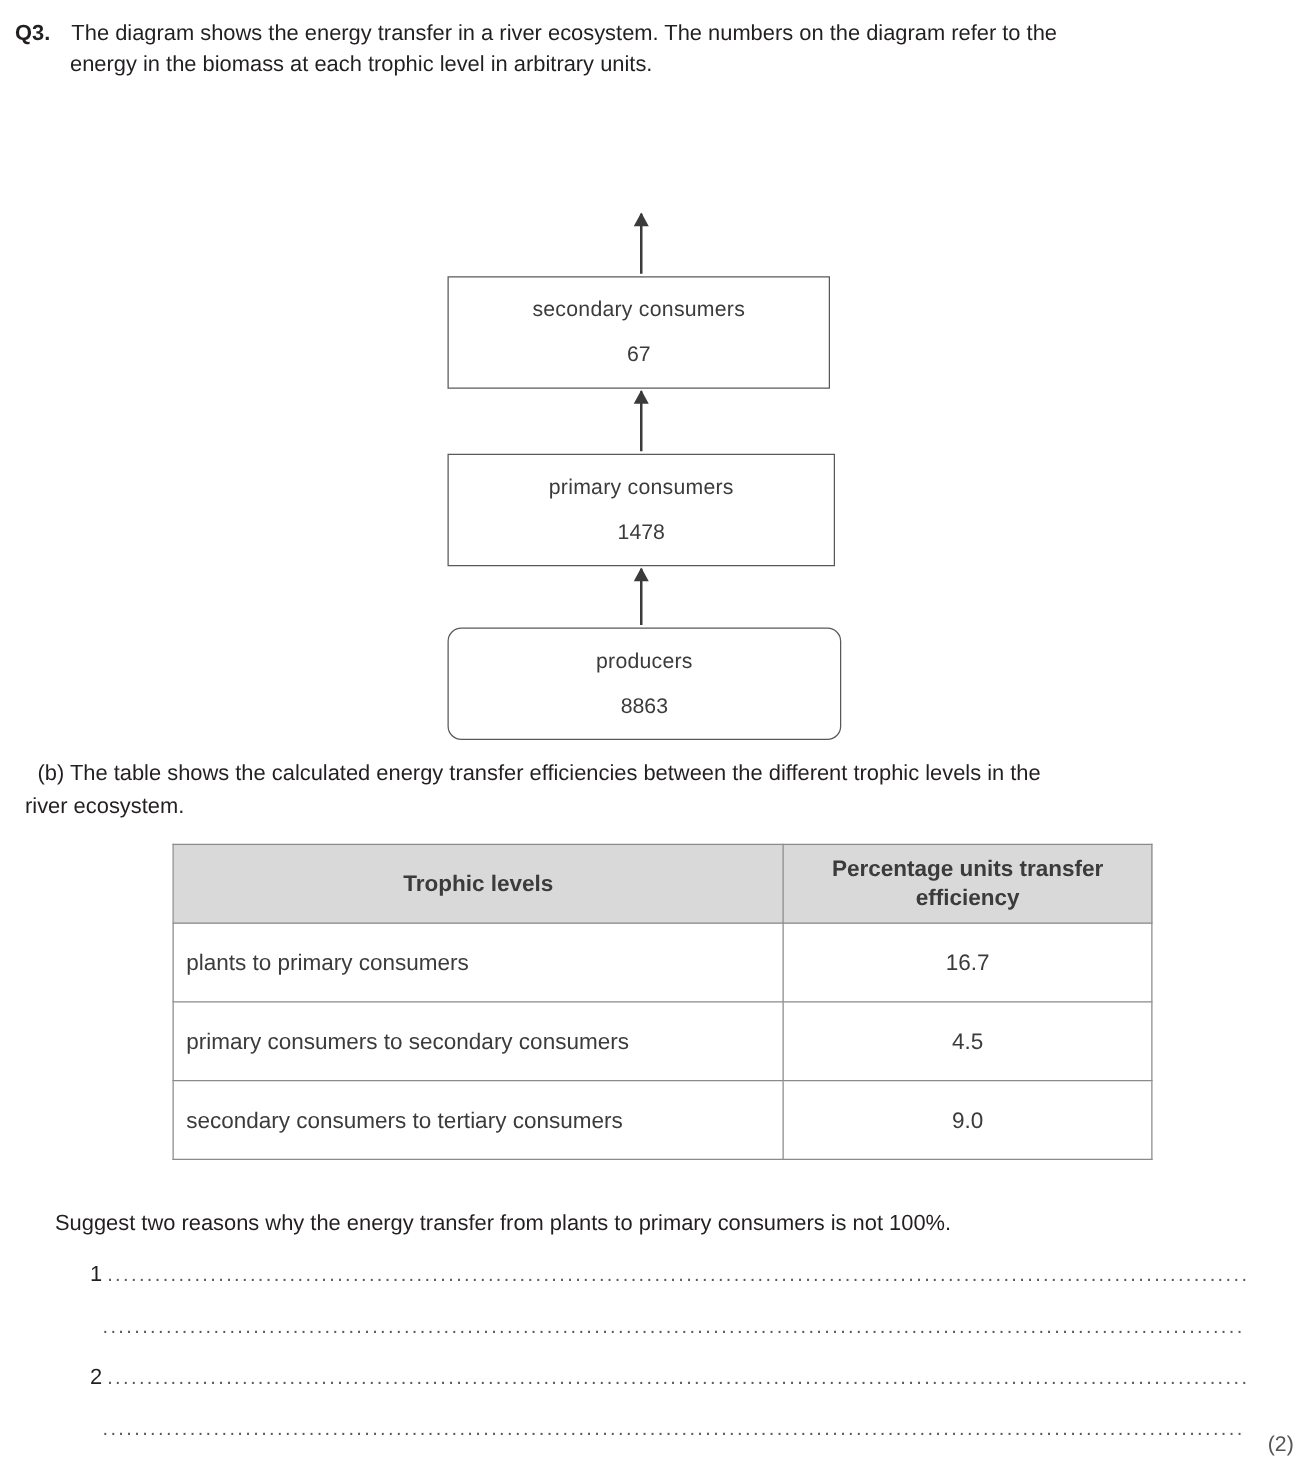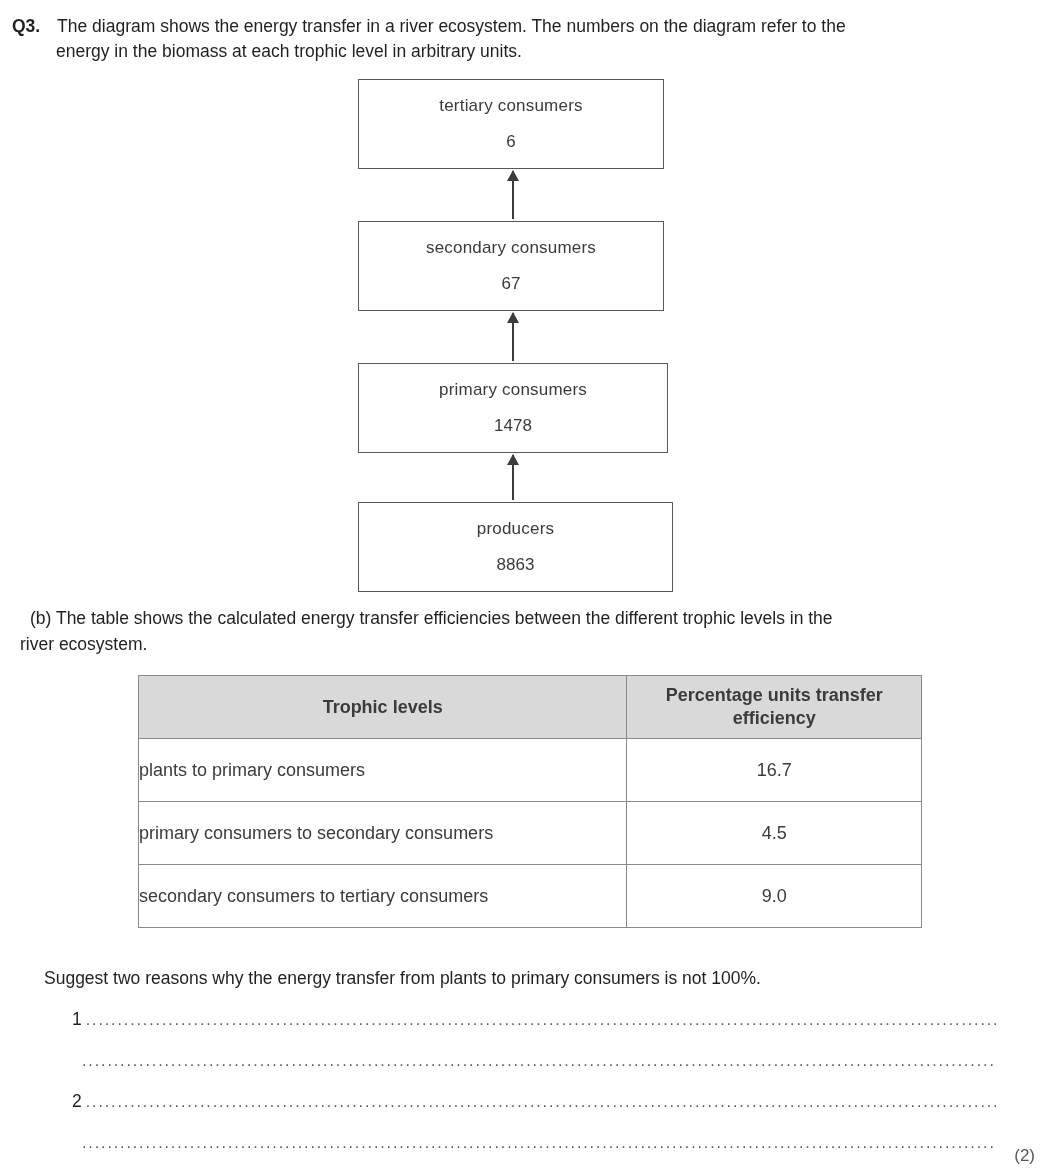--- a/index.html
+++ b/index.html
@@ -73,21 +73,21 @@
     height: 0;
     border-left: 6px solid transparent;
     border-right: 6px solid transparent;
     border-bottom: 11px solid #3b3b3b;
   }
 
   
   .box-tertiary  { left: 358px; top: 0px;   width: 306px; height: 90px; }
   .box-secondary { left: 358px; top: 142px; width: 306px; height: 90px; }
   .box-primary   { left: 358px; top: 284px; width: 310px; height: 90px; }
-  .box-producers { left: 358px; top: 423px; width: 315px; height: 90px; }
+  .box-producers { left: 358px; top: 423px; width: 315px; height: 90px; border-radius: 11px; }
 
   .arrow-1 { left: 512px; top: 92px;  height: 48px; }
   .arrow-2 { left: 512px; top: 234px; height: 48px; }
   .arrow-3 { left: 512px; top: 376px; height: 45px; }
 
   
   .partb {
     padding: 6px 18px 0 20px;
     font-size: 17.5px;
     line-height: 1.5;
@@ -118,20 +118,21 @@
     text-align: center;
     vertical-align: middle;
     line-height: 1.3;
   }
   table.eff tbody td {
     height: 62px;
     vertical-align: middle;
   }
   table.eff tbody td.name {
     text-align: left;
+    padding-left: 10px;
   }
   table.eff tbody td.val {
     text-align: center;
   }
   col.c1 { width: 489px; }
   col.c2 { width: 295px; }
 
   
   .prompt {
     margin: 40px 0 0 44px;
@@ -168,24 +169,20 @@
 <body>
 
 <div class="stem">
   <span class="qnum">Q3.</span>
   <span class="stem-text">The diagram shows the energy transfer in a river ecosystem. The numbers on the diagram refer to the</span>
 </div>
 <div class="stem-line2">energy in the biomass at each trophic level in arbitrary units.</div>
 
 <div class="diagram">
 
-  <div class="level-box box-tertiary">
-    <span class="lbl">tertiary consumers</span>
-    <span class="val">6</span>
-  </div>
 
   <div class="arrow arrow-1"></div>
 
   <div class="level-box box-secondary">
     <span class="lbl">secondary consumers</span>
     <span class="val">67</span>
   </div>
 
   <div class="arrow arrow-2"></div>
 

